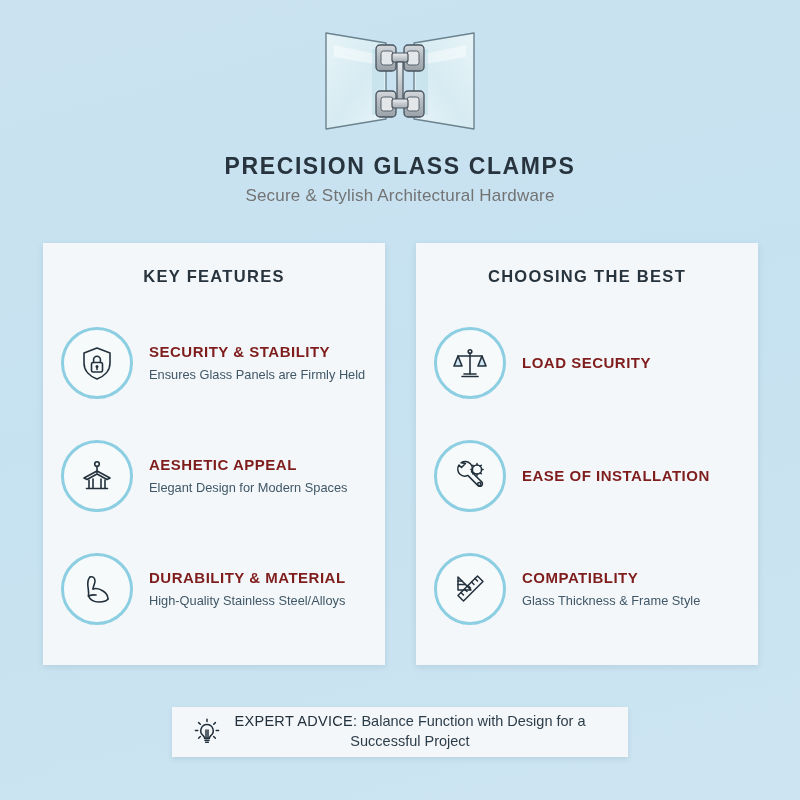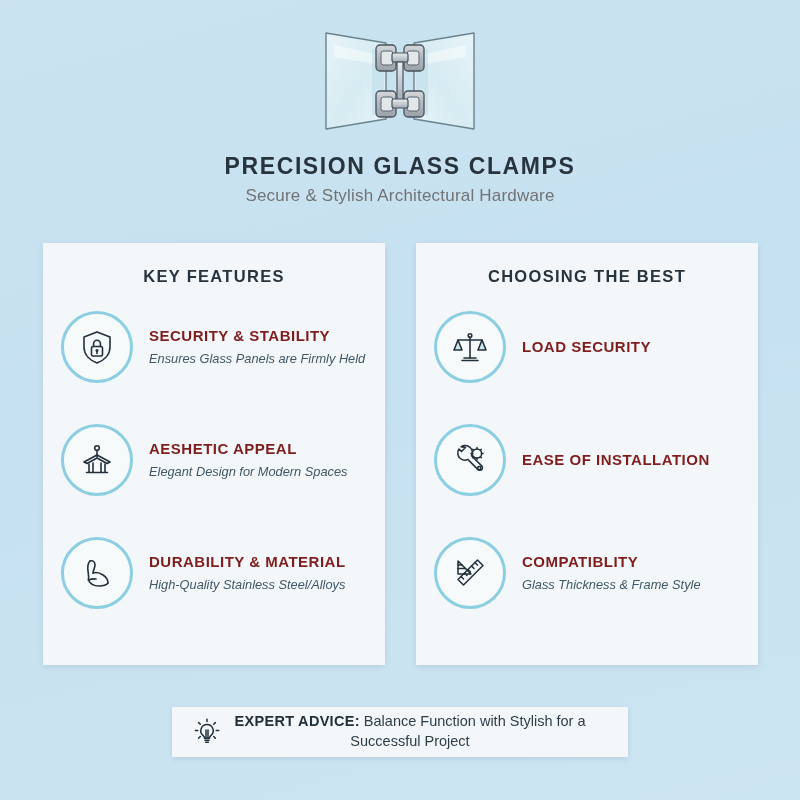--- a/index.html
+++ b/index.html
@@ -64,21 +64,21 @@
     box-shadow: 0 2px 6px rgba(80,110,130,0.16);
     box-sizing: border-box;
     padding: 24px 18px 0 18px;
   }
   .card-title {
     text-align: center;
     font-size: 16.5px;
     font-weight: bold;
     letter-spacing: 1.3px;
     color: #27333d;
-    margin-bottom: 4px;
+    margin-bottom: 20px;
   }
 
   .feature {
     display: flex;
     align-items: center;
     height: 113px;
   }
   .f-icon {
     flex: 0 0 72px;
     width: 72px;
@@ -99,21 +99,20 @@
     font-weight: bold;
     letter-spacing: 0.5px;
     color: #7f1d1d;
     line-height: 1.2;
   }
   .f-desc {
     font-size: 12.8px;
     color: #3f5767;
     margin-top: 6px;
     line-height: 1.25;
-    font-style: italic;
   }
 
   
   .footer {
     position: absolute;
     left: 172px;
     top: 707px;
     width: 456px;
     height: 50px;
     background: #f4f7f9;
@@ -132,21 +131,21 @@
   }
   .footer-text {
     flex: 1 1 auto;
     text-align: center;
     font-size: 14.5px;
     color: #2c3d4a;
     line-height: 1.35;
     padding-right: 24px;
   }
   .footer-text b {
-    font-weight: bold;
+    font-weight: normal;
     color: #22303c;
     letter-spacing: 0.3px;
   }
 </style>
 </head>
 <body>
 
 <div class="hero">
   <svg width="160" height="112" viewBox="0 0 160 112">
     <defs>
@@ -317,15 +316,15 @@
 <div class="footer">
   <div class="footer-icon">
     <svg width="32" height="32" viewBox="0 0 32 32" fill="none" stroke="#22303c" stroke-width="1.5" stroke-linejoin="round" stroke-linecap="round">
       <path d="M16 8.5 a6.2 6.2 0 0 0 -3.8 11.1 c0.9 0.8 1.3 1.6 1.4 2.6 h4.8 c0.1 -1 0.5 -1.8 1.4 -2.6 A6.2 6.2 0 0 0 16 8.5 Z"></path>
       <path d="M13.6 22.2 h4.8 M13.9 24.3 h4.2 M14.6 26.3 h2.8"></path>
       <path d="M16 3.2 V5.6 M7.6 6.6 L9.3 8.3 M24.4 6.6 L22.7 8.3 M4.4 14.6 H6.8 M25.2 14.6 H27.6 M7.6 22.2 L9.3 20.5 M24.4 22.2 L22.7 20.5"></path>
       <path d="M15 14 V21 M17 14 V21"></path>
     </svg>
   </div>
   <div class="footer-text">
-    <b>EXPERT ADVICE:</b><span> Balance Function with Stylish for a Successful Project</span>
+    <b>EXPERT ADVICE:</b><span> Balance Function with Design for a Successful Project</span>
   </div>
 </div>
 
 </body></html>

